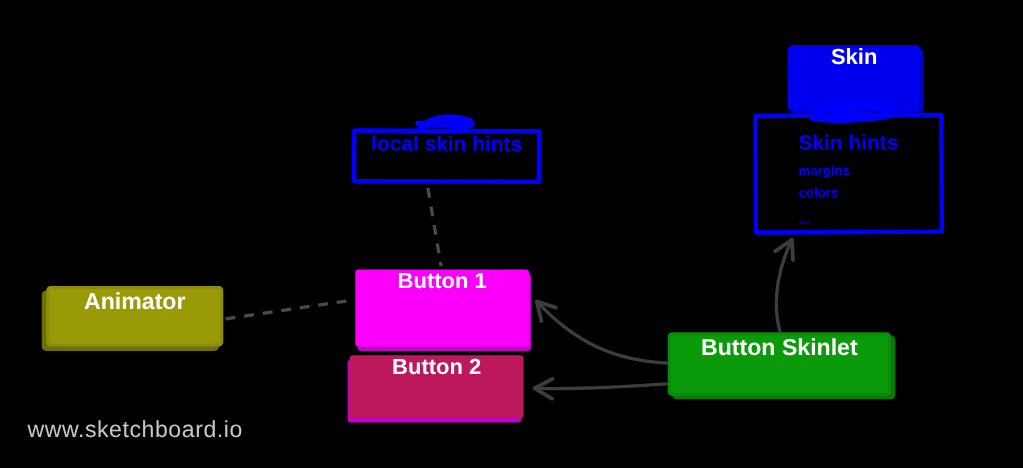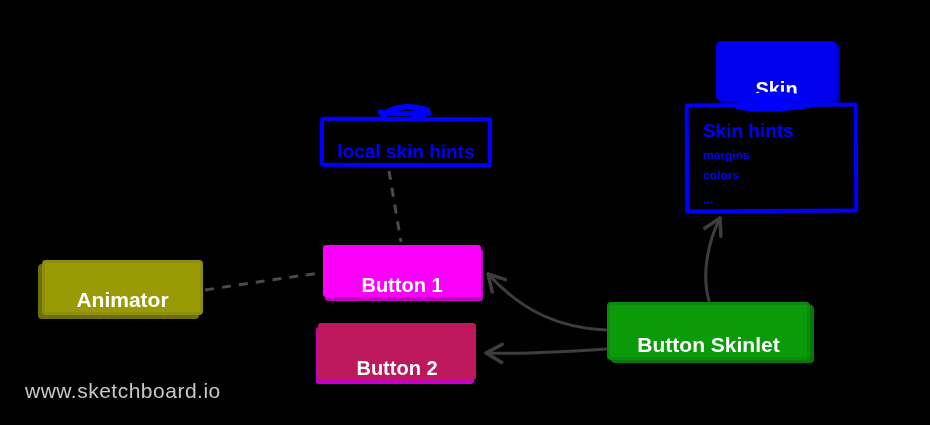--- a/index.html
+++ b/index.html
@@ -1,41 +1,41 @@
 <!DOCTYPE html>
 <html><head>
 <meta charset="utf-8">
 <style>
   html,body{margin:0;padding:0;background:#000;}
   .canvas{
     position:relative;width:930px;height:425px;background:#000;overflow:hidden;
     font-family:"Liberation Sans","DejaVu Sans",sans-serif;
   }
   .wires{position:absolute;left:0;top:0;z-index:3;pointer-events:none;}
-  .node{position:absolute;z-index:2;display:flex;align-items:flex-end;justify-content:center;
+  .node{position:absolute;z-index:2;display:flex;align-items:flex-start;justify-content:center;
         font-weight:bold;box-sizing:border-box;}
   .node span{display:block;}
 
   .skin{left:716px;top:41px;width:121px;height:60px;background:#0000ee;color:#fff;
         font-size:20px;border-radius:5px;box-shadow:3px 3px 0 #0000b0;}
 
   .skin-hints{left:685px;top:103px;width:173px;height:110px;border:4px solid #0000ff;
-        border-radius:3px;color:#0000ff;display:block;transform:rotate(-0.3deg);}
+        border-radius:3px;color:#0000ff;display:block;transform:rotate(-0.3deg);padding-left:23px;}
   .sh-title{font-size:19px;font-weight:bold;margin:13px 0 6px 14px;}
   .sh-item{font-size:12px;font-weight:bold;margin:7px 0 0 14px;line-height:13px;}
   .sh-ellipsis{margin-top:11px;}
 
   .local-skin-hints{left:320px;top:117px;width:172px;height:50px;border:4px solid #0000ff;
         border-radius:3px;color:#0000ff;font-size:19px;transform:rotate(0.25deg);}
 
   .animator{left:42px;top:260px;width:161px;height:55px;background:#9a9a07;color:#fff;
         font-size:21px;border:3px solid #8e8e0e;border-radius:4px;
         box-shadow:-4px 4px 0 #6f6f08;}
 
-  .button1{left:323px;top:245px;width:158px;height:52px;background:#fa00fa;color:#fff;
+  .button1{left:323px;top:245px;width:158px;height:70px;background:#fa00fa;color:#fff;
         font-size:20px;border-radius:3px;box-shadow:2px 4px 0 #c400c4;}
   .button2{left:318px;top:323px;width:158px;height:57px;background:#be185d;color:#fff;
         font-size:20px;border-radius:3px;box-shadow:-2px 4px 0 #c400c4;}
 
   .button-skinlet{left:607px;top:302px;width:203px;height:58px;background:#0a9a0a;color:#fff;
         font-size:21px;border:3px solid #0b8a0b;border-radius:4px;
         box-shadow:4px 3px 0 #067806;}
 
   .watermark{position:absolute;left:25px;top:379px;z-index:4;color:#c8c8c8;
         font-size:21px;letter-spacing:0.5px;}

